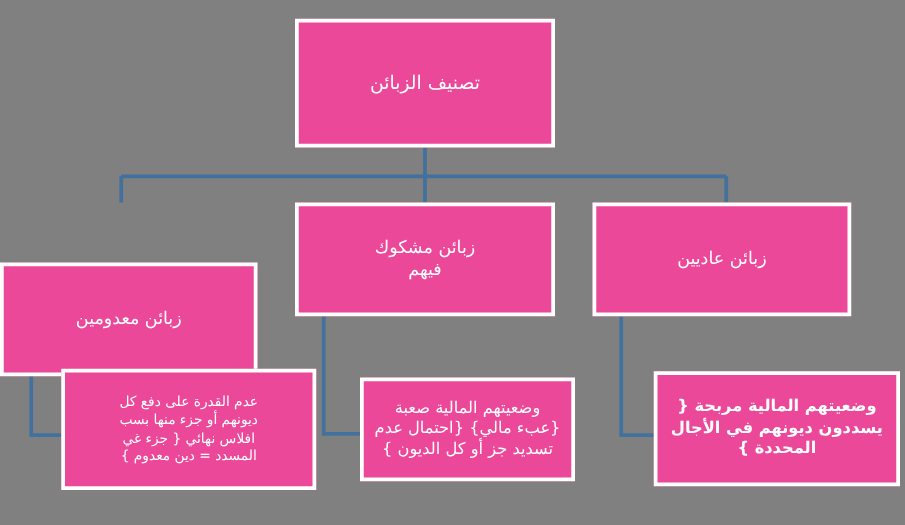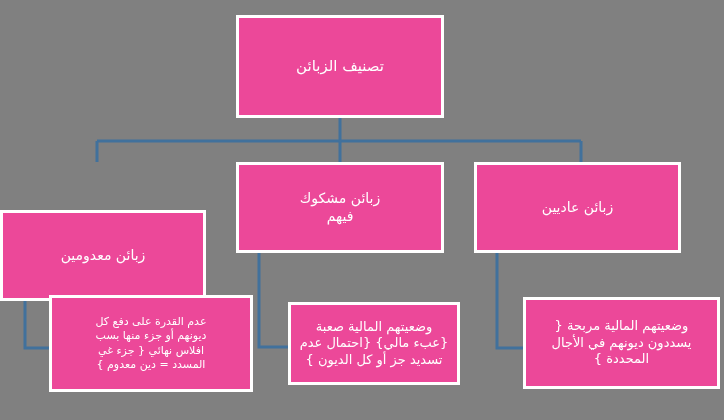--- a/index.html
+++ b/index.html
@@ -94,20 +94,21 @@
     width: 172px;
     height: 83px;
     font-size: 13px;
   }
   #node-desc-normal {
     left: 523px;
     top: 297px;
     width: 197px;
     height: 92px;
     font-size: 13px;
+    font-weight: bold;
   }
 </style>
 </head>
 <body>
 
 <div id="diagram">
 
   <svg class="connectors" viewBox="0 0 724 420" width="724" height="420" aria-hidden="true">
 
     <path d="M340,118 L340,141" stroke="#41719C" stroke-width="3" fill="none"></path>

